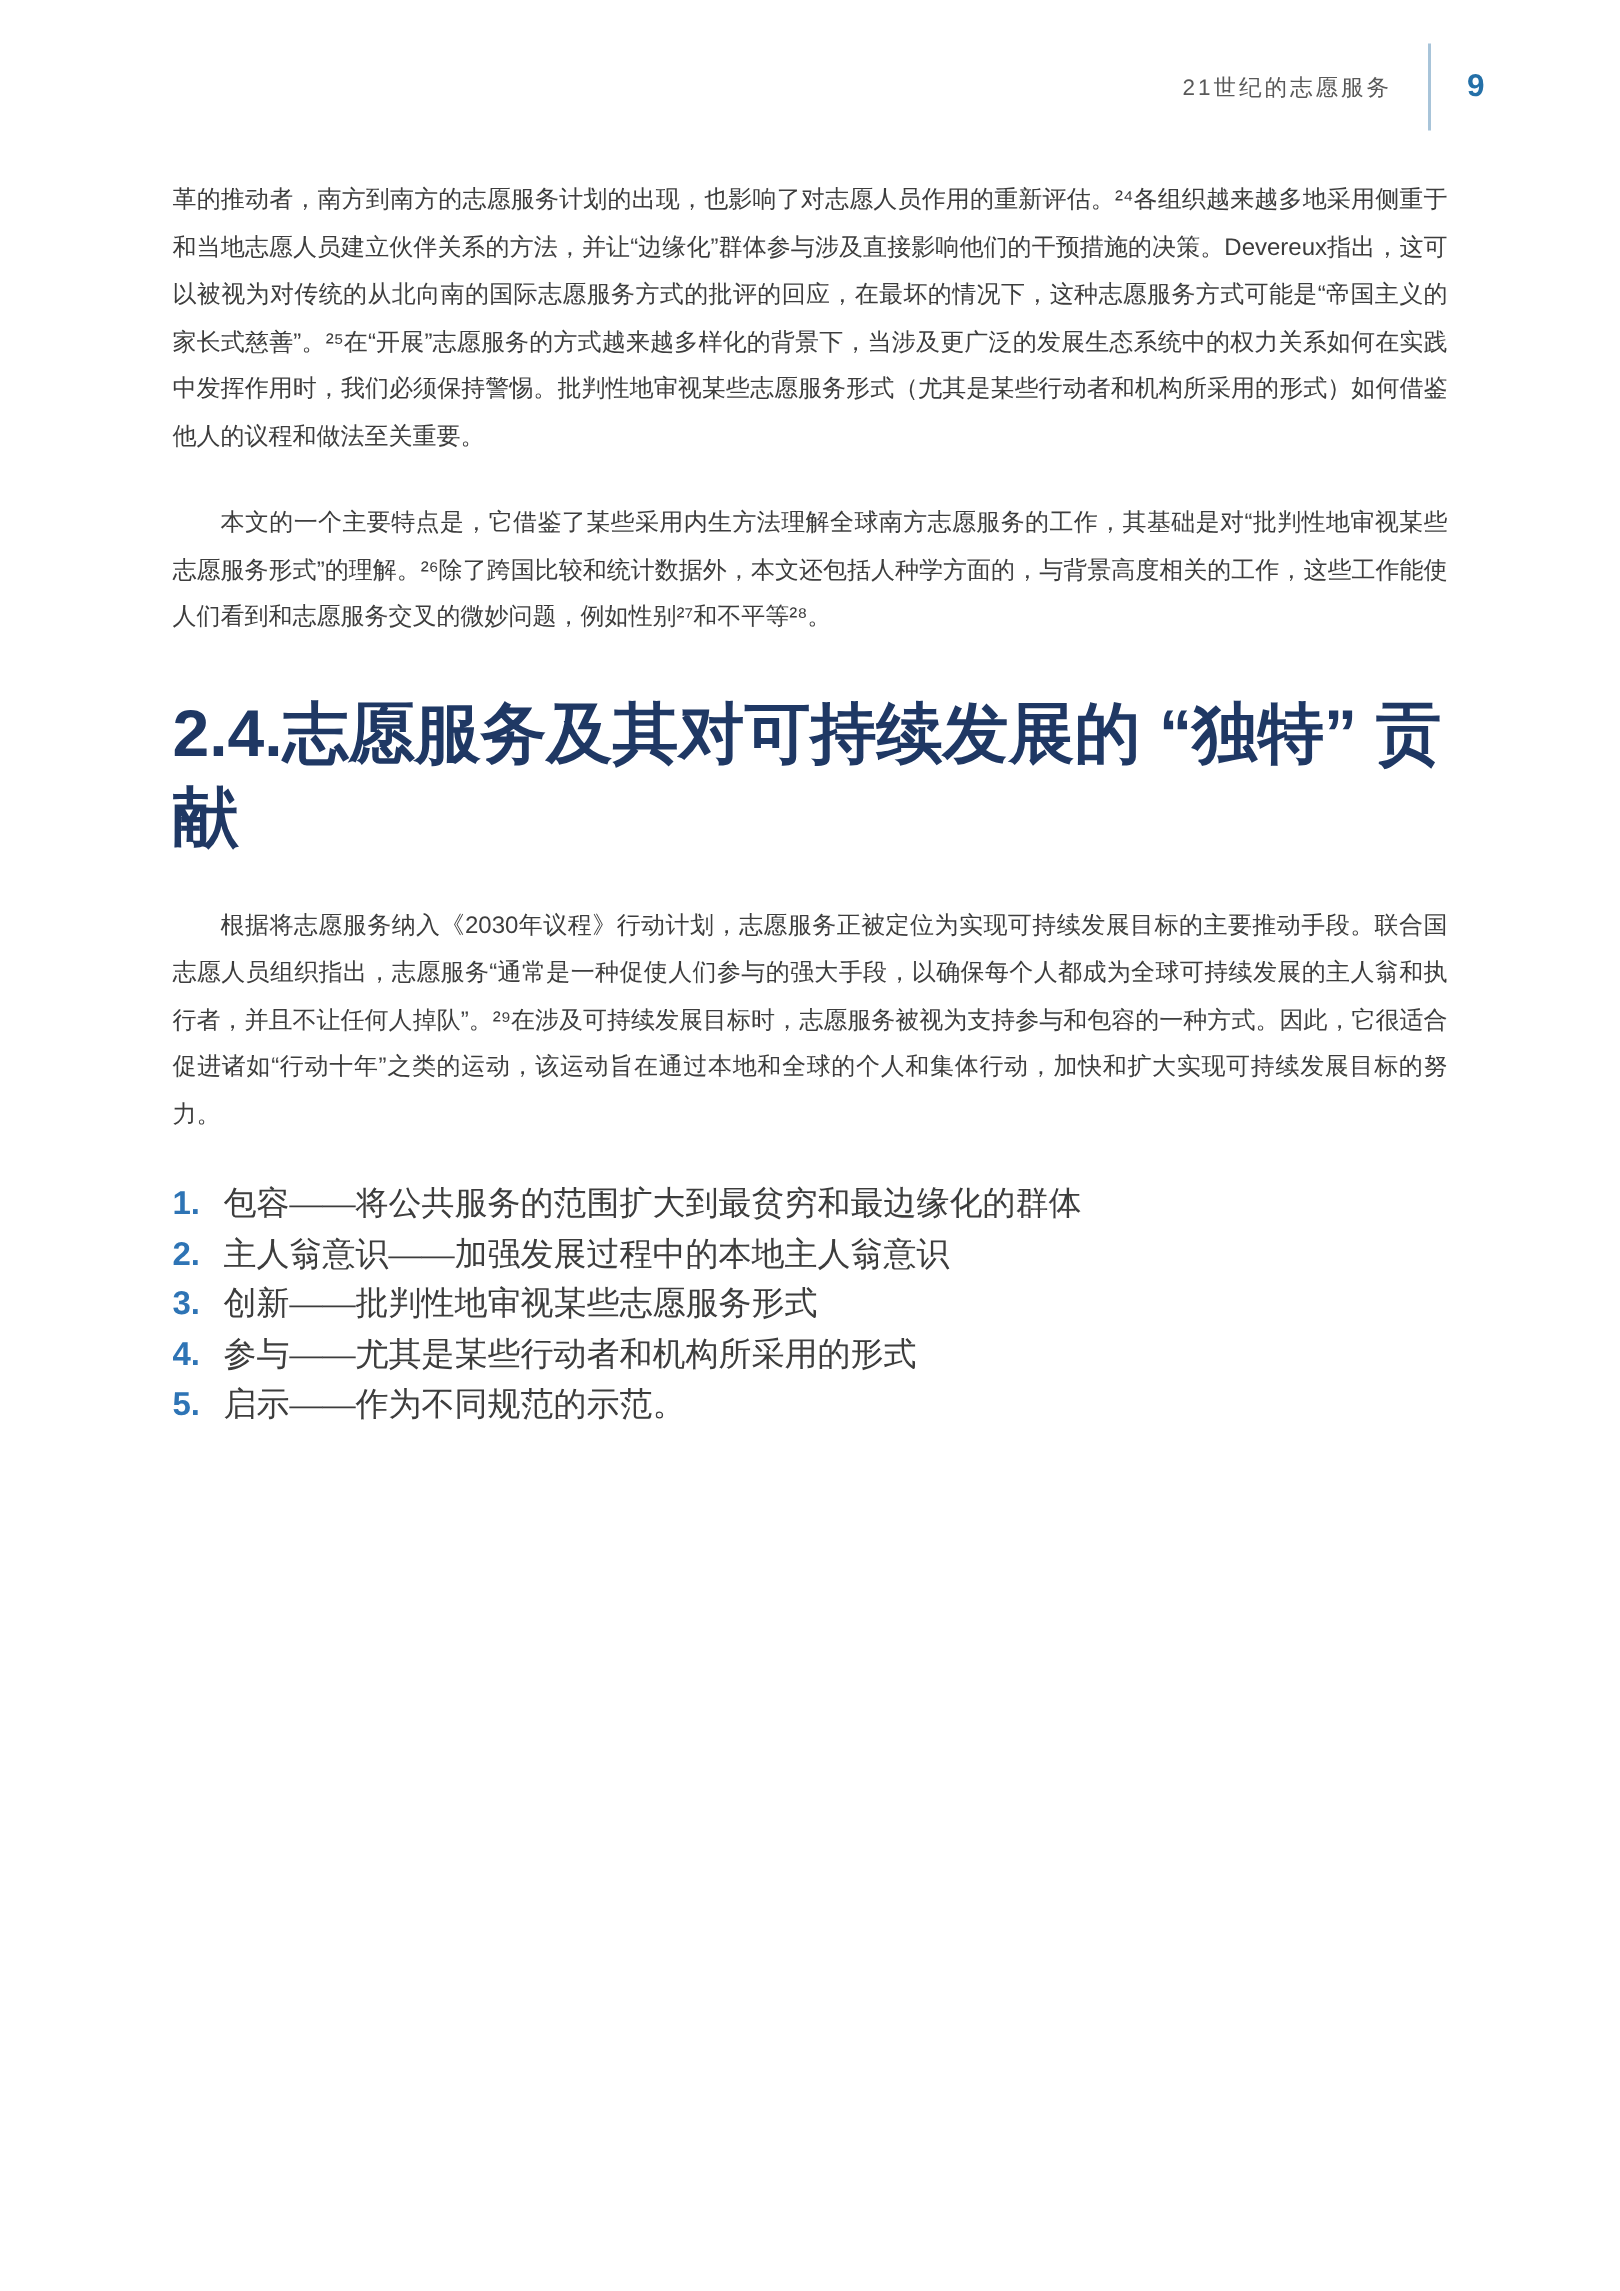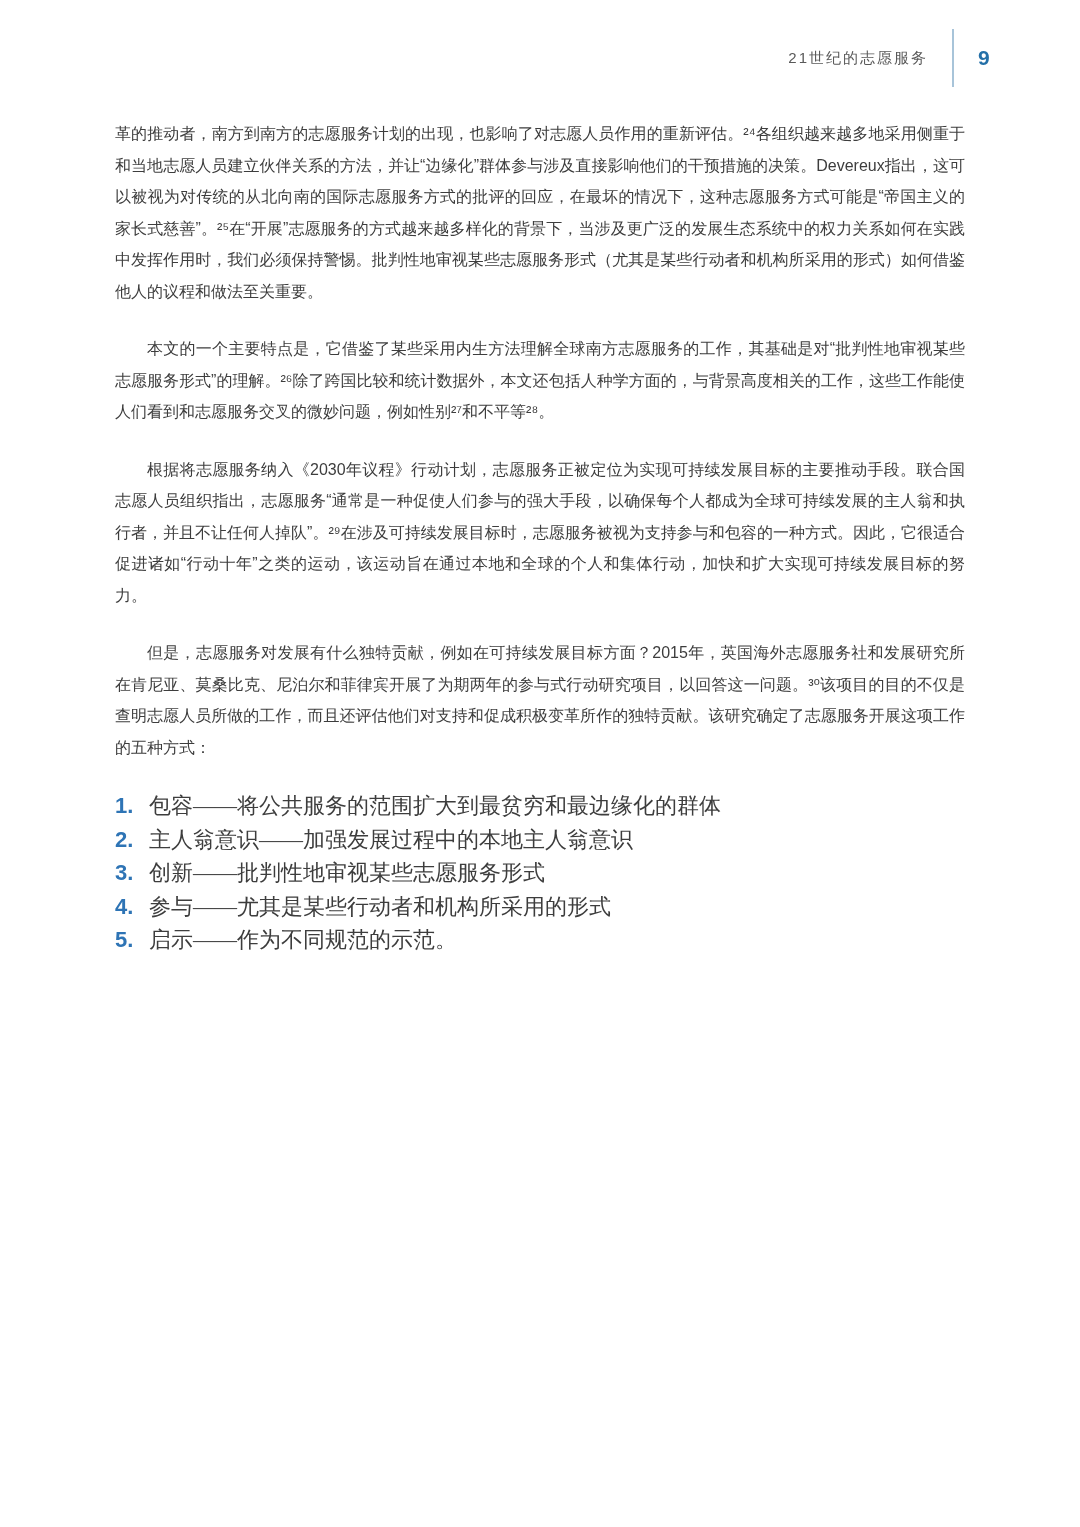--- a/index.html
+++ b/index.html
@@ -104,24 +104,24 @@
     <span class="head-divider"></span>
     <span class="head-pagenum">9</span>
   </div>
 
   <div class="content">
 
     <p class="para first">革的推动者，南方到南方的志愿服务计划的出现，也影响了对志愿人员作用的重新评估。²⁴各组织越来越多地采用侧重于和当地志愿人员建立伙伴关系的方法，并让“边缘化”群体参与涉及直接影响他们的干预措施的决策。Devereux指出，这可以被视为对传统的从北向南的国际志愿服务方式的批评的回应，在最坏的情况下，这种志愿服务方式可能是“帝国主义的家长式慈善”。²⁵在“开展”志愿服务的方式越来越多样化的背景下，当涉及更广泛的发展生态系统中的权力关系如何在实践中发挥作用时，我们必须保持警惕。批判性地审视某些志愿服务形式（尤其是某些行动者和机构所采用的形式）如何借鉴他人的议程和做法至关重要。</p>
 
     <p class="para indent">本文的一个主要特点是，它借鉴了某些采用内生方法理解全球南方志愿服务的工作，其基础是对“批判性地审视某些志愿服务形式”的理解。²⁶除了跨国比较和统计数据外，本文还包括人种学方面的，与背景高度相关的工作，这些工作能使人们看到和志愿服务交叉的微妙问题，例如性别²⁷和不平等²⁸。</p>
 
+    <h2 class="section-heading">2.4.志愿服务及其对可持续发展的 “独特” 贡献</h2>
 
     <p class="para indent">根据将志愿服务纳入《2030年议程》行动计划，志愿服务正被定位为实现可持续发展目标的主要推动手段。联合国志愿人员组织指出，志愿服务“通常是一种促使人们参与的强大手段，以确保每个人都成为全球可持续发展的主人翁和执行者，并且不让任何人掉队”。²⁹在涉及可持续发展目标时，志愿服务被视为支持参与和包容的一种方式。因此，它很适合促进诸如“行动十年”之类的运动，该运动旨在通过本地和全球的个人和集体行动，加快和扩大实现可持续发展目标的努力。</p>
 
-    <p class="para indent">但是，志愿服务对发展有什么独特贡献，例如在可持续发展目标方面？2015年，英国海外志愿服务社和发展研究所在肯尼亚、莫桑比克、尼泊尔和菲律宾开展了为期两年的参与式行动研究项目，以回答这一问题。³⁰该项目的目的不仅是查明志愿人员所做的工作，而且还评估他们对支持和促成积极变革所作的独特贡献。该研究确定了志愿服务开展这项工作的五种方式：</p>
 
     <ul class="numbered-list">
       <li class="list-item">
         <span class="num">1.</span>
         <span class="txt">包容——将公共服务的范围扩大到最贫穷和最边缘化的群体</span>
       </li>
       <li class="list-item">
         <span class="num">2.</span>
         <span class="txt">主人翁意识——加强发展过程中的本地主人翁意识</span>
       </li>

